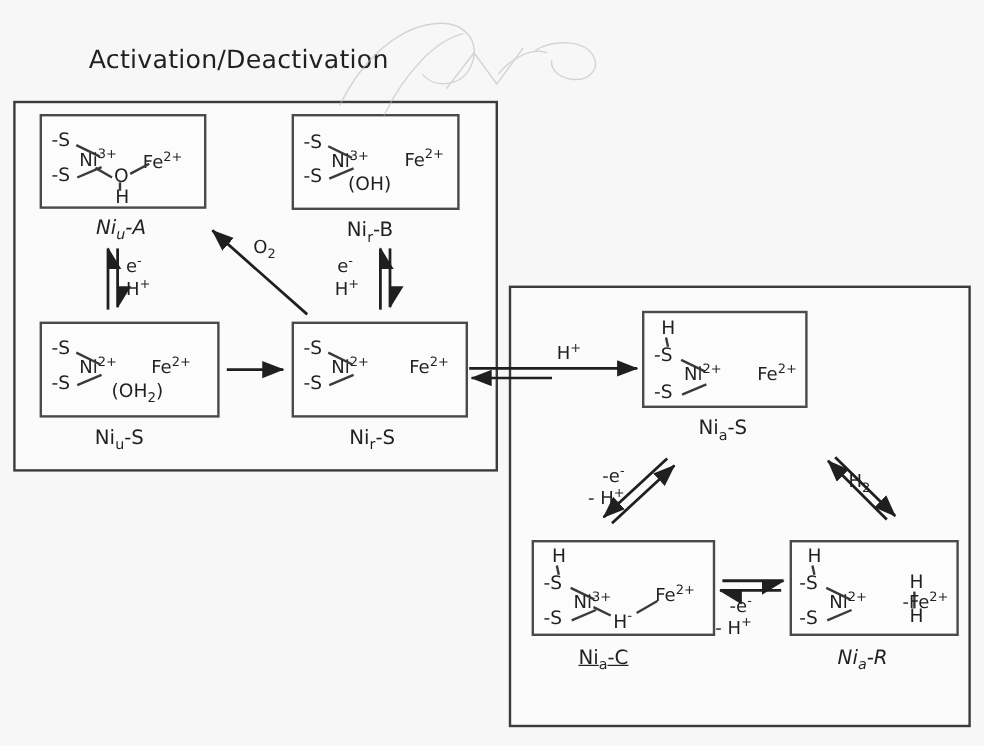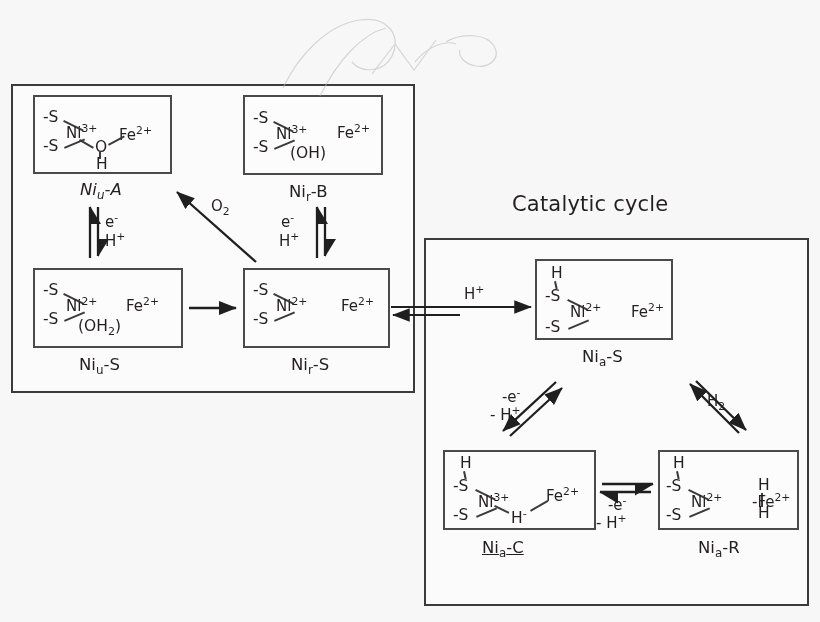--- a/index.html
+++ b/index.html
@@ -58,21 +58,21 @@
     white-space:nowrap;
     color:#231f20;
   }
   .caption sub{font-size:.72em;}
   #cap-niu-a{left:80px;top:180px;font-style:italic;}
   #cap-nir-b{left:289px;top:182px;}
   #cap-niu-s{left:79px;top:355px;}
   #cap-nir-s{left:291px;top:355px;}
   #cap-nia-s{left:582px;top:347px;}
   #cap-nia-c{left:482px;top:538px;text-decoration:underline;}
-  #cap-nia-r{left:698px;top:538px;}
+  #cap-nia-r{left:698px;top:538px;font-style:italic;}
 
   
   .chem{position:absolute;white-space:nowrap;line-height:1;}
   .lbl-S{font-size:15.5px;}
   .lbl-M{font-size:15px;}
   .lbl-Ni{font-size:15px;}
   .lbl-H{font-size:15.5px;}
   sup{font-size:.72em;}
   sub{font-size:.72em;}
 
@@ -94,21 +94,21 @@
   #watermark-layer{position:absolute;left:0;top:0;width:820px;height:622px;pointer-events:none;opacity:.55;}
 </style>
 </head>
 <body>
 
 <div id="stage">
 
   <div class="panel" id="panel-activation"></div>
   <div class="panel" id="panel-catalytic"></div>
 
-  <div class="panel-title" id="title-catalytic">Catalytic cycle</div>
+  <div class="panel-title" id="title-activation">Activation/Deactivation</div>
 
   <div class="species" id="box-niu-a"></div>
   <div class="chem lbl-S abs" style="left:43px;top:110px;">-S</div>
   <div class="chem lbl-S abs" style="left:43px;top:139px;">-S</div>
   <div class="bond" style="left:64px;top:120px;width:22px;transform:rotate(26deg);"></div>
   <div class="bond" style="left:64px;top:147px;width:22px;transform:rotate(-23deg);"></div>
   <div class="chem lbl-Ni abs" style="left:66px;top:124px;"><span>Ni</span><sup>3+</sup></div>
   <div class="chem lbl-M abs" style="left:119px;top:126px;"><span>Fe</span><sup>2+</sup></div>
   <div class="chem lbl-H abs" style="left:95px;top:140px;">O</div>
   <div class="chem lbl-H abs" style="left:96px;top:157px;">H</div>
@@ -127,21 +127,21 @@
   <div class="chem lbl-H abs" style="left:290px;top:146px;">(OH)</div>
   <div class="caption" id="cap-nir-b"><span>Ni</span><sub>r</sub><span>-B</span></div>
 
   <div class="species" id="box-niu-s"></div>
   <div class="chem lbl-S abs" style="left:43px;top:283px;">-S</div>
   <div class="chem lbl-S abs" style="left:43px;top:312px;">-S</div>
   <div class="bond" style="left:64px;top:293px;width:22px;transform:rotate(26deg);"></div>
   <div class="bond" style="left:64px;top:320px;width:22px;transform:rotate(-23deg);"></div>
   <div class="chem lbl-Ni abs" style="left:66px;top:297px;"><span>Ni</span><sup>2+</sup></div>
   <div class="chem lbl-M abs" style="left:126px;top:297px;"><span>Fe</span><sup>2+</sup></div>
-  <div class="chem lbl-H abs" style="left:78px;top:319px;"><span>(OH</span><sub>2</sub><span>)</span></div>
+  <div class="chem lbl-H abs" style="left:93px;top:319px;"><span>(OH</span><sub>2</sub><span>)</span></div>
   <div class="caption" id="cap-niu-s"><span>Ni</span><sub>u</sub><span>-S</span></div>
 
   <div class="species" id="box-nir-s"></div>
   <div class="chem lbl-S abs" style="left:253px;top:283px;">-S</div>
   <div class="chem lbl-S abs" style="left:253px;top:312px;">-S</div>
   <div class="bond" style="left:274px;top:293px;width:22px;transform:rotate(26deg);"></div>
   <div class="bond" style="left:274px;top:320px;width:22px;transform:rotate(-23deg);"></div>
   <div class="chem lbl-Ni abs" style="left:276px;top:297px;"><span>Ni</span><sup>2+</sup></div>
   <div class="chem lbl-M abs" style="left:341px;top:297px;"><span>Fe</span><sup>2+</sup></div>
   <div class="caption" id="cap-nir-s"><span>Ni</span><sub>r</sub><span>-S</span></div>

